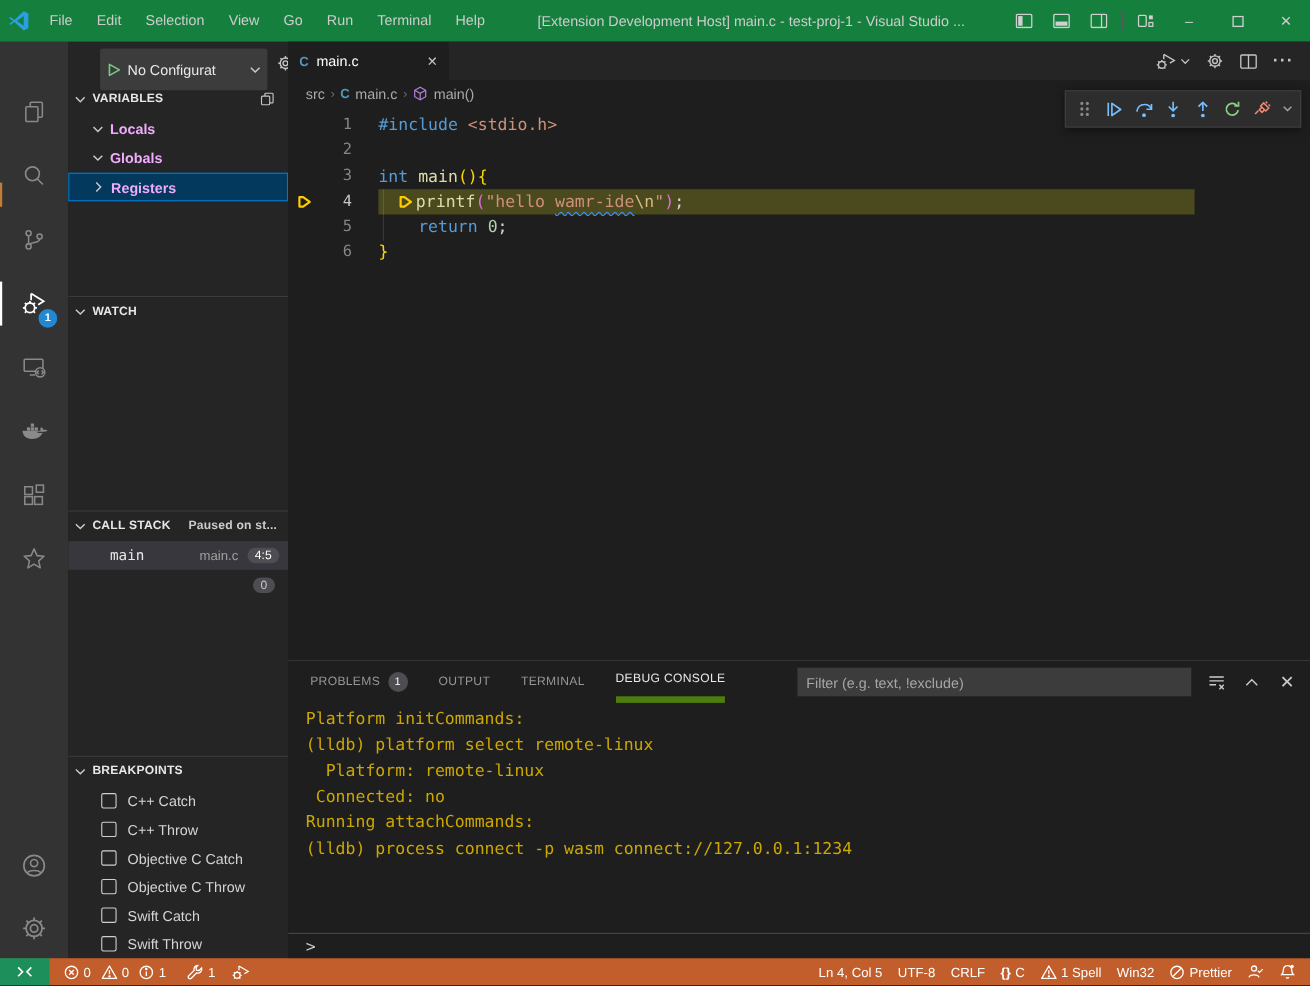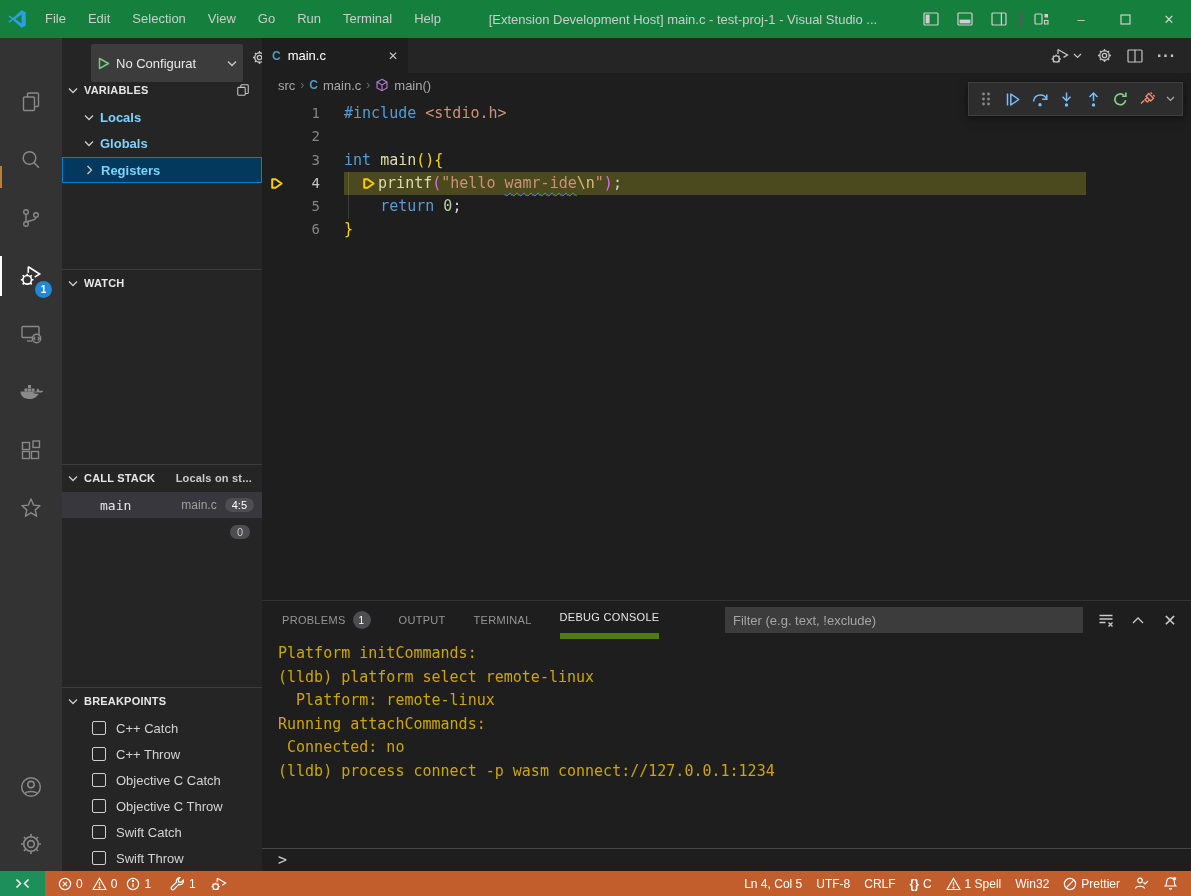--- a/index.html
+++ b/index.html
@@ -31,21 +31,21 @@
   .sidebar { position:relative; width:200px; background:#252526; flex:none; overflow:hidden; font-size:13px; }
   .sb-toolbar { position:absolute; top:0; left:0; right:0; height:38px; }
   .cfg-dropdown { position:absolute; left:29px; top:6px; width:152px; height:38px; background:#3c3c3c; border-radius:2px;
     display:flex; align-items:center; padding:0 6px; }
   .cfg-dropdown .lbl { flex:1; color:#e8e8e8; font-size:13px; white-space:nowrap; overflow:hidden; margin-left:6px; }
   .sb-gear { position:absolute; right:-6px; top:11px; }
   .section-header { position:absolute; left:0; right:0; height:24px; display:flex; align-items:center;
     font-size:11px; font-weight:bold; color:#e7e7e7; letter-spacing:.2px; }
   .section-header .chev { margin:0 6px 0 6px; }
   .section-divider { position:absolute; left:0; right:0; height:1px; background:#3c3c3c; }
-  .tree-row { position:absolute; left:0; right:0; height:26px; display:flex; align-items:center; color:#7dd3fc; }
+  .tree-row { position:absolute; left:0; right:0; height:26px; display:flex; align-items:center; color:#f0abfc; }
   .tree-row .chev { margin:0 6px 0 22px; }
   .tree-row .tlabel { font-weight:bold; }
   .tree-row.selected { background:#04395e; border:1px solid #007fd4; }
   .hdr-note { margin-left:auto; margin-right:10px; font-size:11px; font-weight:bold; color:#cccccc; }
   .copy-icon { margin-left:auto; margin-right:12px; }
   .cs-row { position:absolute; left:0; right:0; height:26px; background:#37373d; display:flex; align-items:center; }
   .cs-fn { font-family:"DejaVu Sans Mono", monospace; font-size:13px; color:#e8e8e8; margin-left:38px; }
   .cs-file { margin-left:auto; color:#a0a0a0; font-size:12px; }
   .badge-pill { background:#4d4d52; color:#ffffff; border-radius:9px; font-size:11px; padding:1px 7px; margin:0 8px 0 8px; }
   .badge-only-row { position:absolute; left:0; right:0; height:24px; display:flex; align-items:center; justify-content:flex-end; }
@@ -304,21 +304,21 @@
           </svg>
         <span>WATCH</span>
       </div>
 
       <div class="section-divider" style="top:426px"></div>
       <div class="section-header" style="top:428px">
         <svg class="chev" width="10" height="7" viewBox="0 0 10 7">
             <polyline points="1,1.5 5,5.5 9,1.5" fill="none" stroke="#cccccc" stroke-width="1.3"></polyline>
           </svg>
         <span>CALL STACK</span>
-        <span class="hdr-note">Locals on st...</span>
+        <span class="hdr-note">Paused on st...</span>
       </div>
       <div class="cs-row" style="top:454px">
         <span class="cs-fn">main</span>
         <span class="cs-file">main.c</span>
         <span class="badge-pill">4:5</span>
       </div>
       <div class="badge-only-row" style="top:482px">
         <span class="badge-pill">0</span>
       </div>
 
@@ -508,21 +508,21 @@
                 </svg>
             </span>
             <span class="pa-btn">
               <svg width="12" height="8" viewBox="0 0 12 8">
                   <polyline points="1,7 6,2 11,7" fill="none" stroke="#cccccc" stroke-width="1.3"></polyline>
                 </svg>
             </span>
             <span class="pa-btn">✕</span>
           </span>
         </div>
-        <div class="console" id="console"><div>Platform initCommands:</div><div>(lldb) platform select remote-linux</div><div>  Platform: remote-linux</div><div>Running attachCommands:</div><div> Connected: no</div><div>(lldb) process connect -p wasm connect://127.0.0.1:1234</div></div>
+        <div class="console" id="console"><div>Platform initCommands:</div><div>(lldb) platform select remote-linux</div><div>  Platform: remote-linux</div><div> Connected: no</div><div>Running attachCommands:</div><div>(lldb) process connect -p wasm connect://127.0.0.1:1234</div></div>
         <div class="console-input">
           <span class="prompt-chevron">&gt;</span>
         </div>
       </div>
     </section>
   </div>
 
   <footer class="statusbar">
     <div class="sb-remote">
       <svg width="15" height="11" viewBox="0 0 15 11" fill="none" stroke="#ffffff" stroke-width="1.5">

